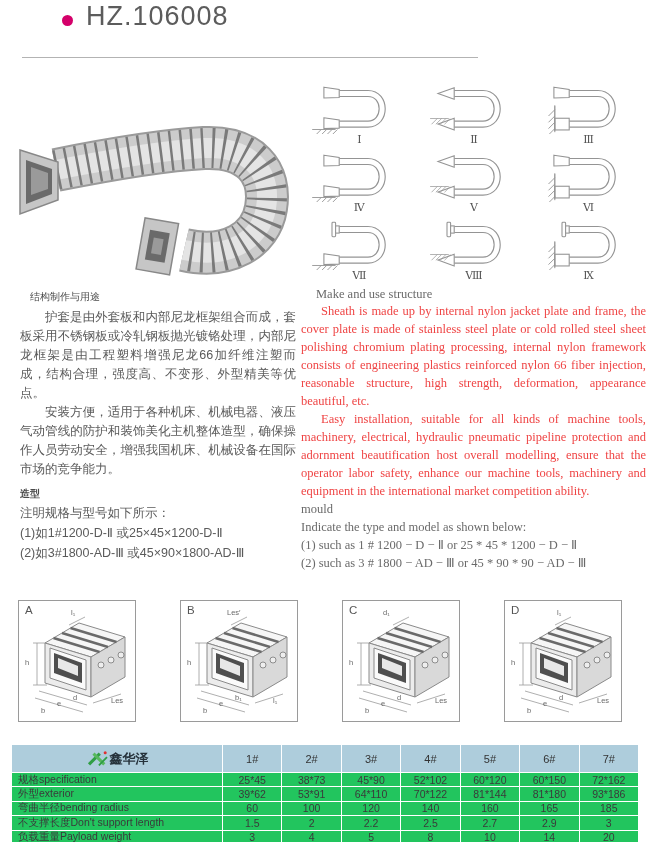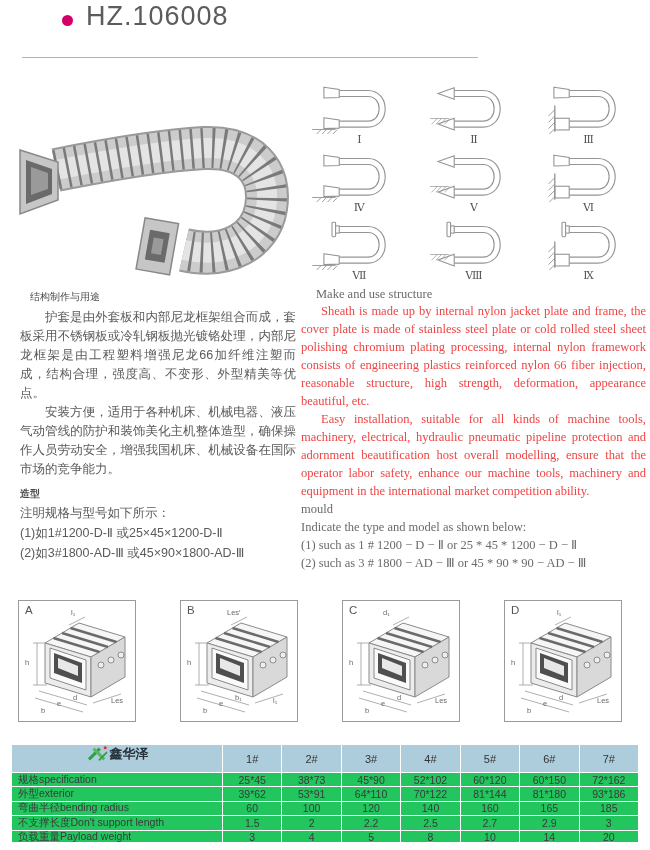--- a/index.html
+++ b/index.html
@@ -61,21 +61,21 @@
   .dim{stroke:#9a9a9a;stroke-width:0.8;}
   .dim-t{font-size:7.5px;fill:#6a6a6a;}
 
   
   .spec-table{position:absolute;left:12px;top:745px;width:626px;
       display:grid;grid-template-columns:210px repeat(7,1fr);
       grid-template-rows:27px repeat(5,13.4px);gap:1px;background:#fff;}
   .th{background:#aecddc;font-size:11px;color:#333;display:flex;align-items:center;justify-content:center;}
   .td{background:#22c55e;font-size:10.5px;color:#3a3a3a;display:flex;align-items:center;justify-content:center;overflow:hidden;}
   .td.lbl{justify-content:flex-start;padding-left:6px;}
-  .brand-cell{background:#aecddc;display:flex;align-items:flex-start;justify-content:center;}
+  .brand-cell{background:#aecddc;display:flex;align-items:center;justify-content:center;}
   .brand-name{font-size:13px;font-weight:bold;color:#25313a;}
 </style>
 </head>
 <body>
 
 <svg aria-hidden="true" style="position:absolute;width:0;height:0;">
   <defs>
     <g id="utube">
       <path class="t-out" d="M30,15 H62 C83,15 83,49 62,49 H30"></path>
       <path class="t-in" d="M30,15 H62 C83,15 83,49 62,49 H30"></path>

